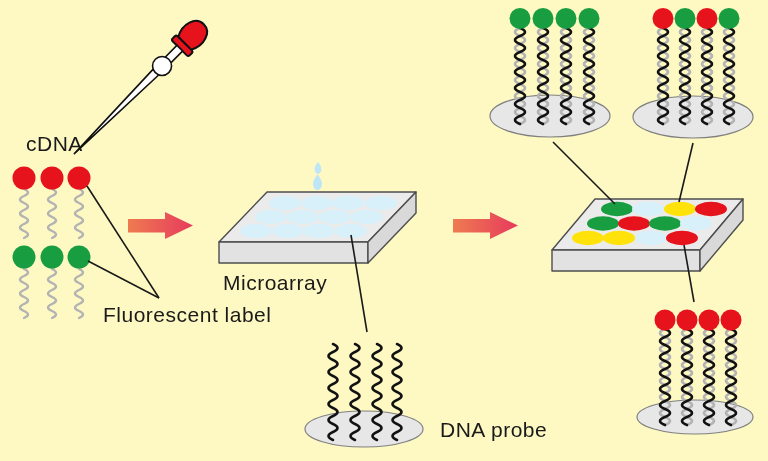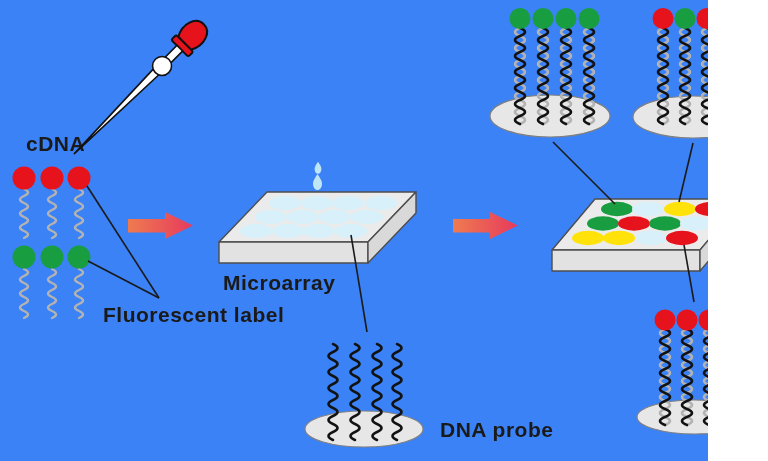--- a/index.html
+++ b/index.html
@@ -1,22 +1,21 @@
 <!DOCTYPE html>
 <html style="--c-red: #e6121c; --c-green: #189e41; --c-yellow: #ffe20a; --c-pale-blue: #d8f0fa; --c-drop-blue: #bfe6f6; --c-strand-gray: #b3b3b3; --c-platform-fill: #e7e7e7; --c-platform-stroke: #808080; --c-slab-top: #ebebeb; --c-slab-front: #e2e2e2; --c-slab-side: #d9d9d9; --c-slab-stroke: #4d4d4d; --c-arrow-start: #ee7b50; --c-arrow-end: #e73a5d; --c-line-black: #1a1a1a;"><head>
 <meta charset="utf-8">
 <style>
   html, body { margin: 0; padding: 0; background: #ffffff; }
   .stage {
     position: relative;
-    width: 708px; height: 461px;
-    background: #3b82f6;
+    width: 768px; height: 461px;
+    background: #fef9c3;
     font-family: "Liberation Sans", sans-serif;
     overflow: hidden;
-    font-weight: bold;
   }
   svg { display: block; }
   text {
     font-family: "Liberation Sans", "DejaVu Sans", sans-serif;
     font-size: 21px;
     fill: #1a1a1a;
     letter-spacing: 0.5px;
   }
   .red-fill    { fill: var(--c-red); }
   .slab-top    { fill: var(--c-slab-top);   stroke: var(--c-slab-stroke); stroke-width: 1.4; stroke-linejoin: round; }

